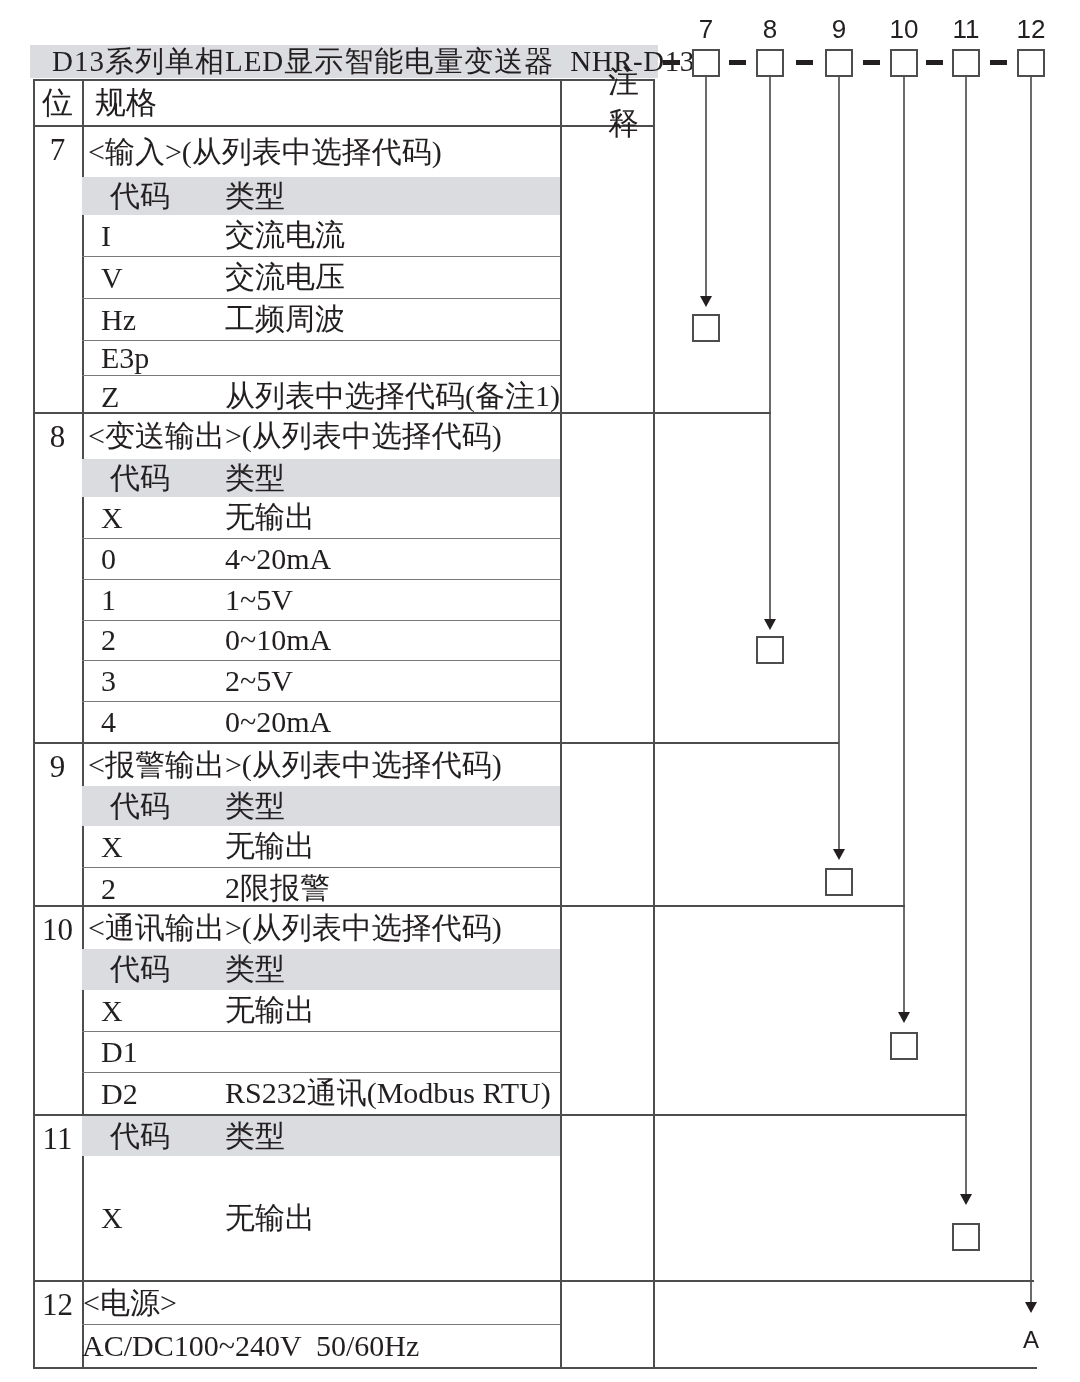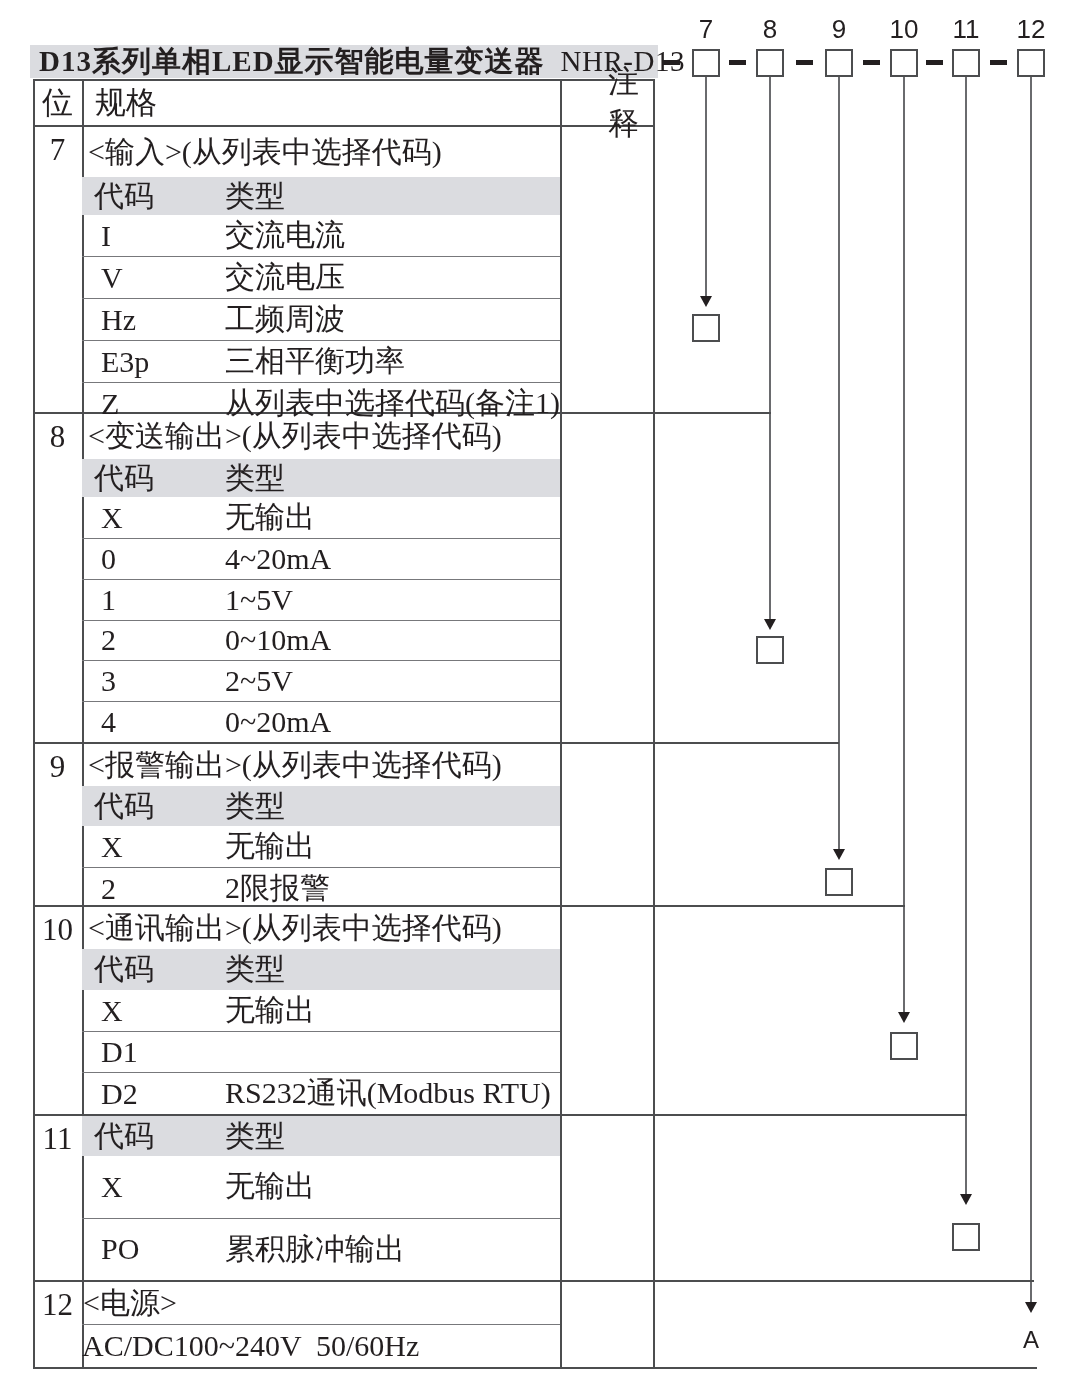--- a/index.html
+++ b/index.html
@@ -1,21 +1,21 @@
 <!DOCTYPE html>
 <html><head>
 <meta charset="utf-8">
 <style>
   html,body{margin:0;padding:0;background:#ffffff;}
   #canvas{position:relative;width:1080px;height:1382px;background:#ffffff;overflow:hidden;
           font-family:"Liberation Serif","DejaVu Serif",serif;color:#231f20;}
   
   .title-band{position:absolute;left:30px;top:45px;width:628px;height:33px;background:#dbdce0;
               display:flex;align-items:center;font-size:29px;letter-spacing:1px;white-space:nowrap;}
-  .title-band .cn{padding-left:9px;font-weight:bold;}
+  .title-band .cn{padding-left:22px;}
   .title-band .model{margin-left:16px;letter-spacing:0.5px;}
   
   .model-box{position:absolute;top:49px;width:28px;height:28px;box-sizing:border-box;
              border:2px solid #4c4d4f;background:#fff;}
   .pos-label{position:absolute;top:14px;width:40px;height:30px;text-align:center;font-size:26px;
              font-family:"Liberation Sans","DejaVu Sans",sans-serif;color:#231f20;}
   .dash{position:absolute;top:60px;width:17px;height:5px;background:#231f20;}
   
   .drop{position:absolute;width:2px;background:#6a6b6e;}
   .arrow-down{position:absolute;width:0;height:0;border-left:6px solid transparent;
@@ -35,21 +35,21 @@
   .section{position:absolute;left:33px;width:620px;display:flex;flex-direction:column;box-sizing:border-box;}
   .pos-num{position:absolute;left:0;top:5px;width:49px;text-align:center;font-size:31px;}
   .sec-title{flex:0 0 auto;display:flex;align-items:center;padding-left:55px;font-size:30px;white-space:nowrap;}
   .code-header{flex:0 0 auto;margin-left:49px;width:478px;box-sizing:border-box;background:#dbdce0;
                display:flex;align-items:center;font-size:30px;}
   .code-row{flex:1 1 0;margin-left:49px;width:478px;box-sizing:border-box;display:flex;align-items:center;font-size:30px;}
   .code-row + .code-row{border-top:1.5px solid #77787b;}
   .power-row{flex:1 1 0;margin-left:49px;width:478px;box-sizing:border-box;display:flex;align-items:center;
              font-size:30px;border-top:1.5px solid #77787b;white-space:pre;}
   .code-cell{width:143px;box-sizing:border-box;padding-left:19px;}
-  .code-header .code-cell{padding-left:12px;}
+  .code-header .code-cell{padding-left:28px;}
   .type-cell{flex:1;white-space:nowrap;}
 </style>
 </head>
 <body>
 
 <div id="canvas">
 
   <div class="title-band">
     <span class="cn">D13系列单相LED显示智能电量变送器</span>
     <span class="model">NHR-D13</span>
@@ -130,21 +130,20 @@
     <div class="code-row">
       <span class="code-cell">V</span>
       <span class="type-cell">交流电压</span>
     </div>
     <div class="code-row">
       <span class="code-cell">Hz</span>
       <span class="type-cell">工频周波</span>
     </div>
     <div class="code-row">
       <span class="code-cell">E3p</span>
-      <span class="type-cell">三相平衡功率</span>
     </div>
     <div class="code-row">
       <span class="code-cell">Z</span>
       <span class="type-cell">从列表中选择代码(备注1)</span>
     </div>
   </div>
 
   <div class="section" style="top:414px;height:328px;">
     <span class="pos-num">8</span>
     <div class="sec-title" style="height:45px;">&lt;变送输出&gt;(从列表中选择代码)</div>
@@ -217,24 +216,20 @@
 
   <div class="section" style="top:1116px;height:164px;">
     <span class="pos-num">11</span>
     <div class="code-header" style="height:40px;">
       <span class="code-cell">代码</span>
       <span class="type-cell">类型</span>
     </div>
     <div class="code-row">
       <span class="code-cell">X</span>
       <span class="type-cell">无输出</span>
-    </div>
-    <div class="code-row">
-      <span class="code-cell">PO</span>
-      <span class="type-cell">累积脉冲输出</span>
     </div>
   </div>
 
   <div class="section" style="top:1282px;height:85px;">
     <span class="pos-num">12</span>
     <div class="sec-title" style="height:42px;padding-left:50px;">&lt;电源&gt;</div>
     <div class="power-row">
       <span>AC/DC100~240V  50/60Hz</span>
     </div>
   </div>

